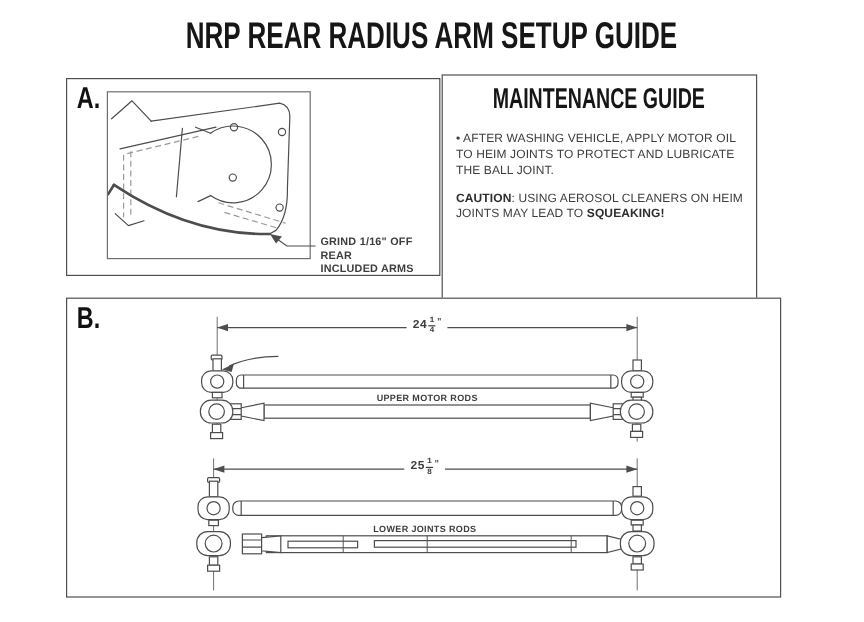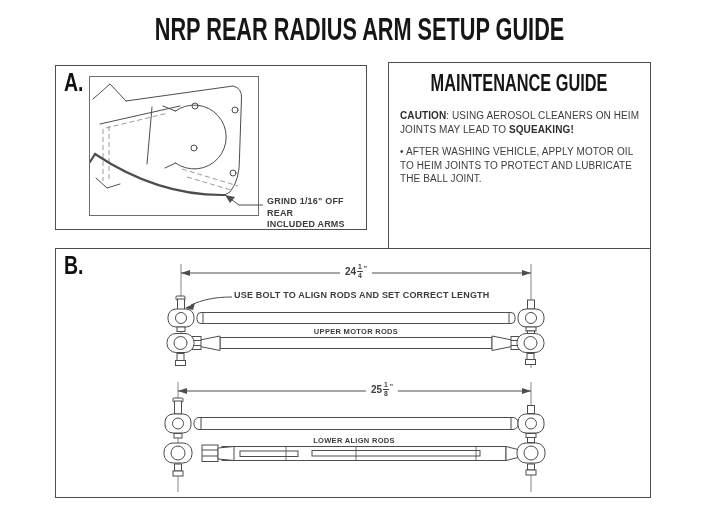--- a/index.html
+++ b/index.html
@@ -8,40 +8,40 @@
     font-family:"Liberation Sans", sans-serif;color:#3d3d3d;overflow:hidden;
   }
   
   .center-wrap{position:absolute;left:0;width:100%;text-align:center;}
   .condensed{display:inline-block;transform:scaleX(0.70);transform-origin:50% 50%;
     font-weight:800;color:#161616;letter-spacing:0px;white-space:nowrap;}
   #main-title{top:12px;font-size:31px;}
   
   .panel{position:absolute;border:1.5px solid #4f4f4f;background:#fff;box-sizing:border-box;}
   #panel-a{left:55px;top:65px;width:312px;height:165px;}
-  #panel-maint{left:388px;top:62px;width:263px;height:194px;}
+  #panel-maint{left:368px;top:62px;width:263px;height:194px;}
   #panel-b{left:55px;top:248px;width:596px;height:250px;}
   .corner-label{position:absolute;left:8px;top:2px;font-size:25px;font-weight:800;
     color:#111;transform:scaleX(0.78);transform-origin:0 0;}
   
   #bracket-frame{position:absolute;left:33px;top:10px;width:170px;height:140px;
     border:1px solid #6e6e6e;box-sizing:border-box;}
   #grind-note{position:absolute;left:211px;top:130px;font-size:9px;line-height:11.5px;
     font-weight:600;color:#3d3d3d;letter-spacing:0.2px;}
   #leader-a{position:absolute;left:0;top:0;width:312px;height:162px;pointer-events:none;}
   #maint-title{font-size:24px;transform:scaleX(0.68);}
   #maint-body{position:absolute;left:11px;right:9px;top:46px;font-size:10px;
     line-height:13.5px;letter-spacing:0.1px;color:#3d3d3d;font-weight:500;}
   #maint-body p{margin:0 0 9px 0;}
   #maint-body .b{font-weight:800;color:#2e2e2e;}
   
   #rods-svg{position:absolute;left:0;top:0;}
   .dim-label{position:absolute;transform:translateX(-50%);background:#ffffff;
     padding:0 5px;font-size:10px;font-weight:600;color:#3d3d3d;display:flex;
-    align-items:center;white-space:nowrap;}
+    align-items:center;white-space:nowrap;font-family:Liberation Mono, monospace;}
   .frac{display:inline-flex;flex-direction:column;align-items:center;
     font-size:6.8px;line-height:6.8px;margin:0 1px;font-weight:600;}
   .frac .num{border-bottom:1px solid #3d3d3d;padding:0 1px 0.5px 1px;}
   .frac .den{padding-top:0.5px;}
   .unit{font-size:7px;align-self:flex-start;margin-top:1px;}
   .rod-label{position:absolute;transform:translateX(-50%);font-size:7.5px;
     letter-spacing:0.3px;font-weight:600;color:#3d3d3d;white-space:nowrap;}
   #bolt-note{position:absolute;left:178px;top:41px;font-size:9px;font-weight:600;
     letter-spacing:0.2px;color:#3d3d3d;white-space:nowrap;}
 </style>
@@ -104,22 +104,22 @@
       <div>GRIND 1/16" OFF REAR</div>
       <div>INCLUDED ARMS</div>
     </div>
   </div>
 
   <div class="panel" id="panel-maint">
     <div style="position:absolute;left:0;width:100%;top:6px;text-align:center;">
       <span class="condensed" id="maint-title">MAINTENANCE GUIDE</span>
     </div>
     <div id="maint-body">
+      <p>• AFTER WASHING VEHICLE, APPLY MOTOR OIL TO HEIM JOINTS TO PROTECT AND LUBRICATE THE BALL JOINT.</p>
       <p><span class="b">CAUTION</span><span>: USING AEROSOL CLEANERS ON HEIM JOINTS MAY LEAD TO </span><span class="b">SQUEAKING</span><span class="b">!</span></p>
-      <p>• AFTER WASHING VEHICLE, APPLY MOTOR OIL TO HEIM JOINTS TO PROTECT AND LUBRICATE THE BALL JOINT.</p>
     </div>
   </div>
 
   <div class="panel" id="panel-b">
     <div class="corner-label">B.</div>
 
     <svg id="rods-svg" width="593" height="247" viewBox="0 0 593 247">
 
       <g stroke="#6a6a6a" stroke-width="0.8">
         <path d="M125,15 V113"></path>
@@ -212,29 +212,28 @@
 
     <div class="dim-label" style="left:300px;top:15px;">
       <span>24</span>
       <span class="frac">
           <span class="num">1</span>
           <span class="den">4</span>
         </span>
       <span class="unit">"</span>
     </div>
 
-    <div id="bolt-note">USE BOLT TO ALIGN RODS AND SET CORRECT LENGTH</div>
 
     <div class="rod-label" style="left:300px;top:78px;">UPPER MOTOR RODS</div>
 
-    <div class="dim-label" style="left:298px;top:133px;margin-left:28px;">
+    <div class="dim-label" style="left:298px;top:133px;">
       <span>25</span>
       <span class="frac">
           <span class="num">1</span>
           <span class="den">8</span>
         </span>
       <span class="unit">"</span>
     </div>
 
-    <div class="rod-label" style="left:298px;top:187px;">LOWER ALIGN RODS</div>
+    <div class="rod-label" style="left:298px;top:187px;">LOWER JOINTS RODS</div>
   </div>
 
 </div>
 
 </body></html>

